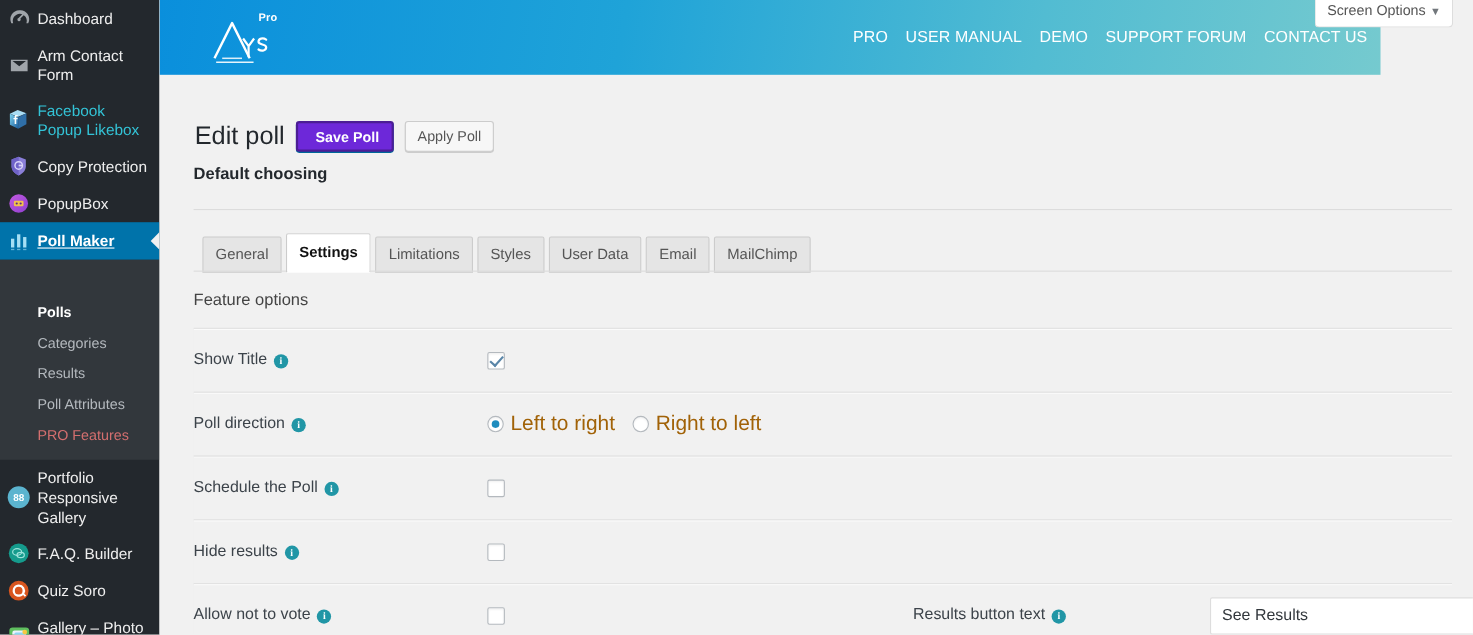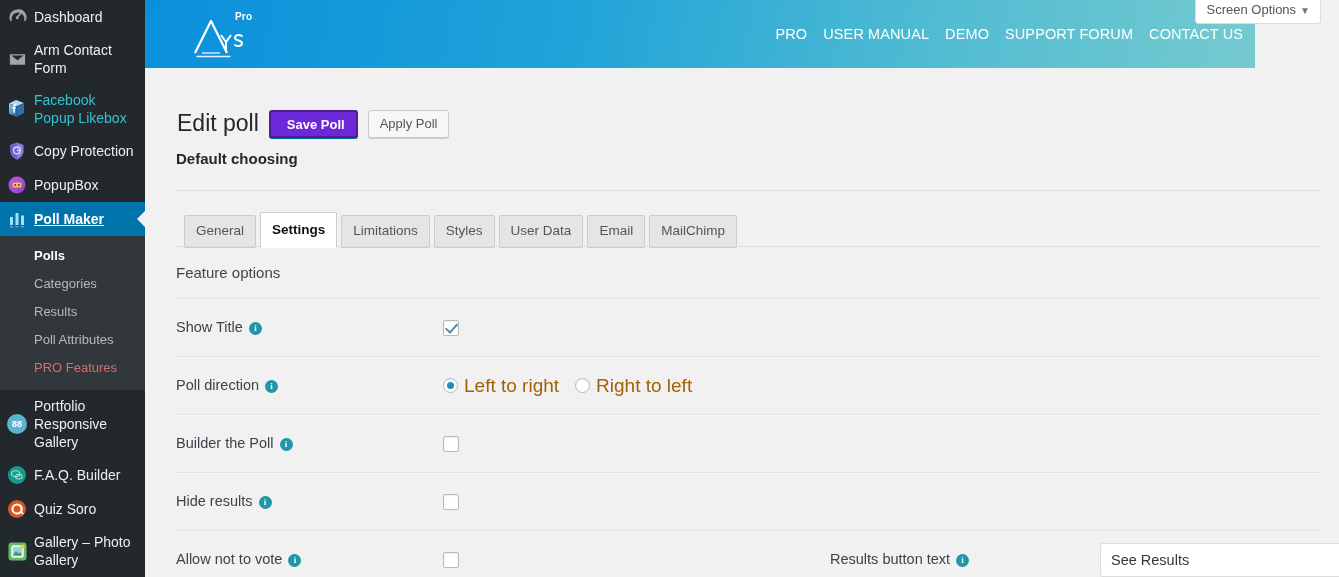--- a/index.html
+++ b/index.html
@@ -55,21 +55,21 @@
     padding: 6px 0 8px 0;
   }
   .submenu .sub-item {
     display: block;
     padding: 6px 0 6px 34px;
     font-size: 13px;
     color: #b4b9be;
     line-height: 16px;
     cursor: pointer;
   }
-  .submenu .sub-item.current { color: #fff; font-weight: bold; }
+  .submenu .sub-item.current { color: #fff; font-weight: bold; margin-top: 28px; }
   .submenu .sub-item.pro { color: #d46f6f; }
 
   .badge-ico {
     width: 20px; height: 20px; border-radius: 50%;
     display: flex; align-items: center; justify-content: center;
     font-size: 9px; color: #fff; font-weight: bold;
   }
 
   
   #main {
@@ -510,21 +510,21 @@
             <label class="radio-opt">
               <span class="rdo"></span>
               <span>Right to left</span>
             </label>
           </div>
         </div>
       </div>
 
       <div class="opt-row">
         <div class="opt-label">
-          <span>Builder the Poll</span>
+          <span>Schedule the Poll</span>
           <span class="info-i">i</span>
         </div>
         <div class="opt-control">
           <span class="cbx"></span>
         </div>
       </div>
 
       <div class="opt-row">
         <div class="opt-label">
           <span>Hide results</span>

